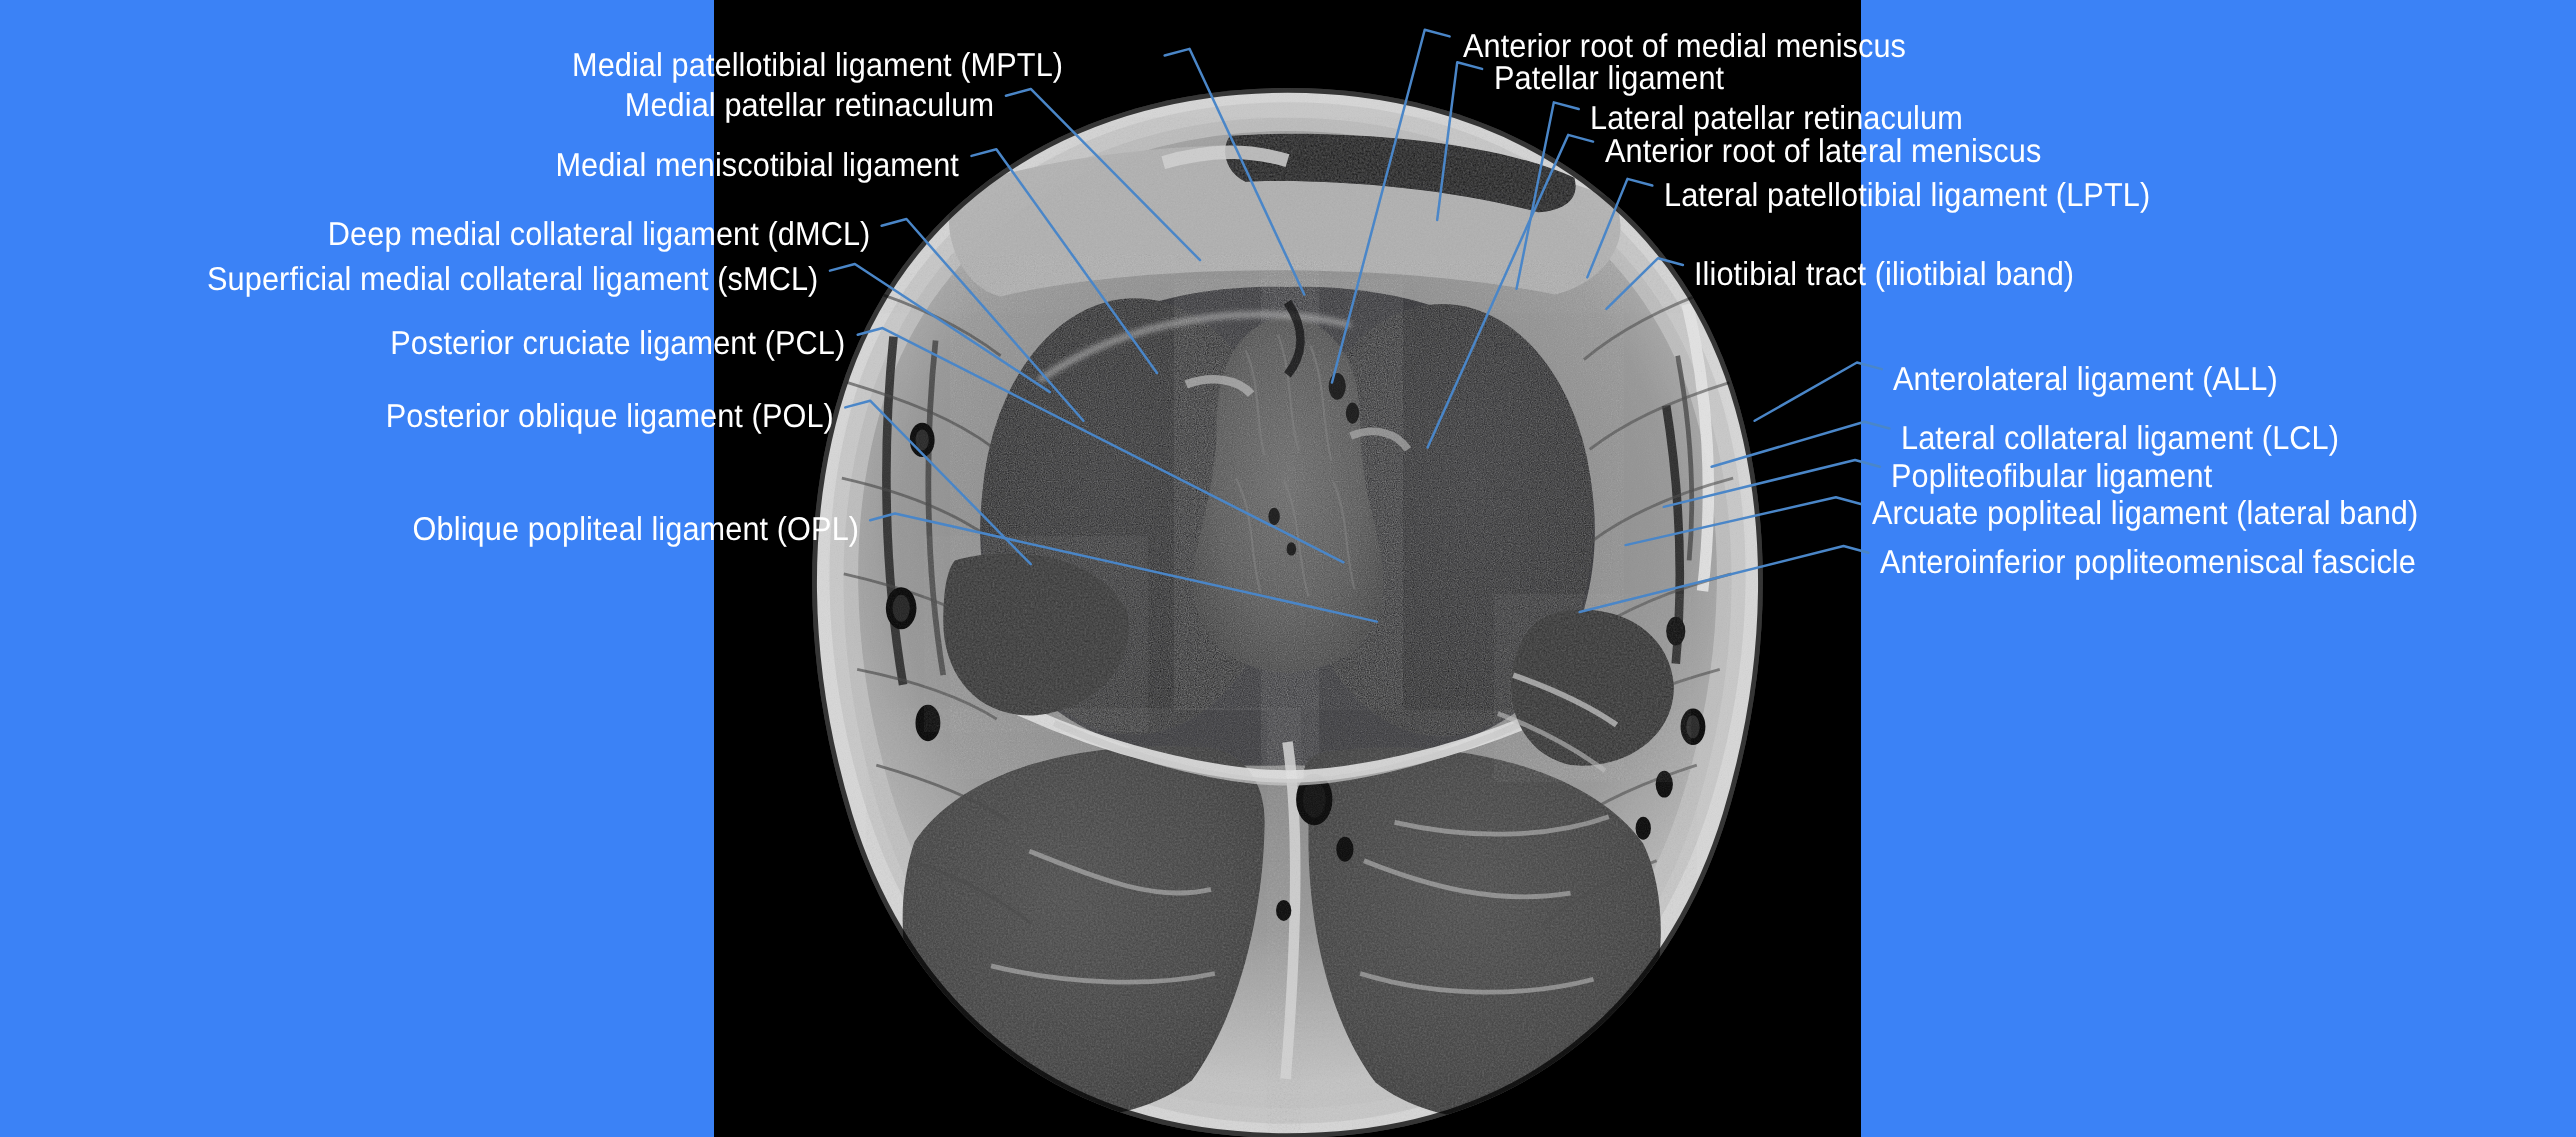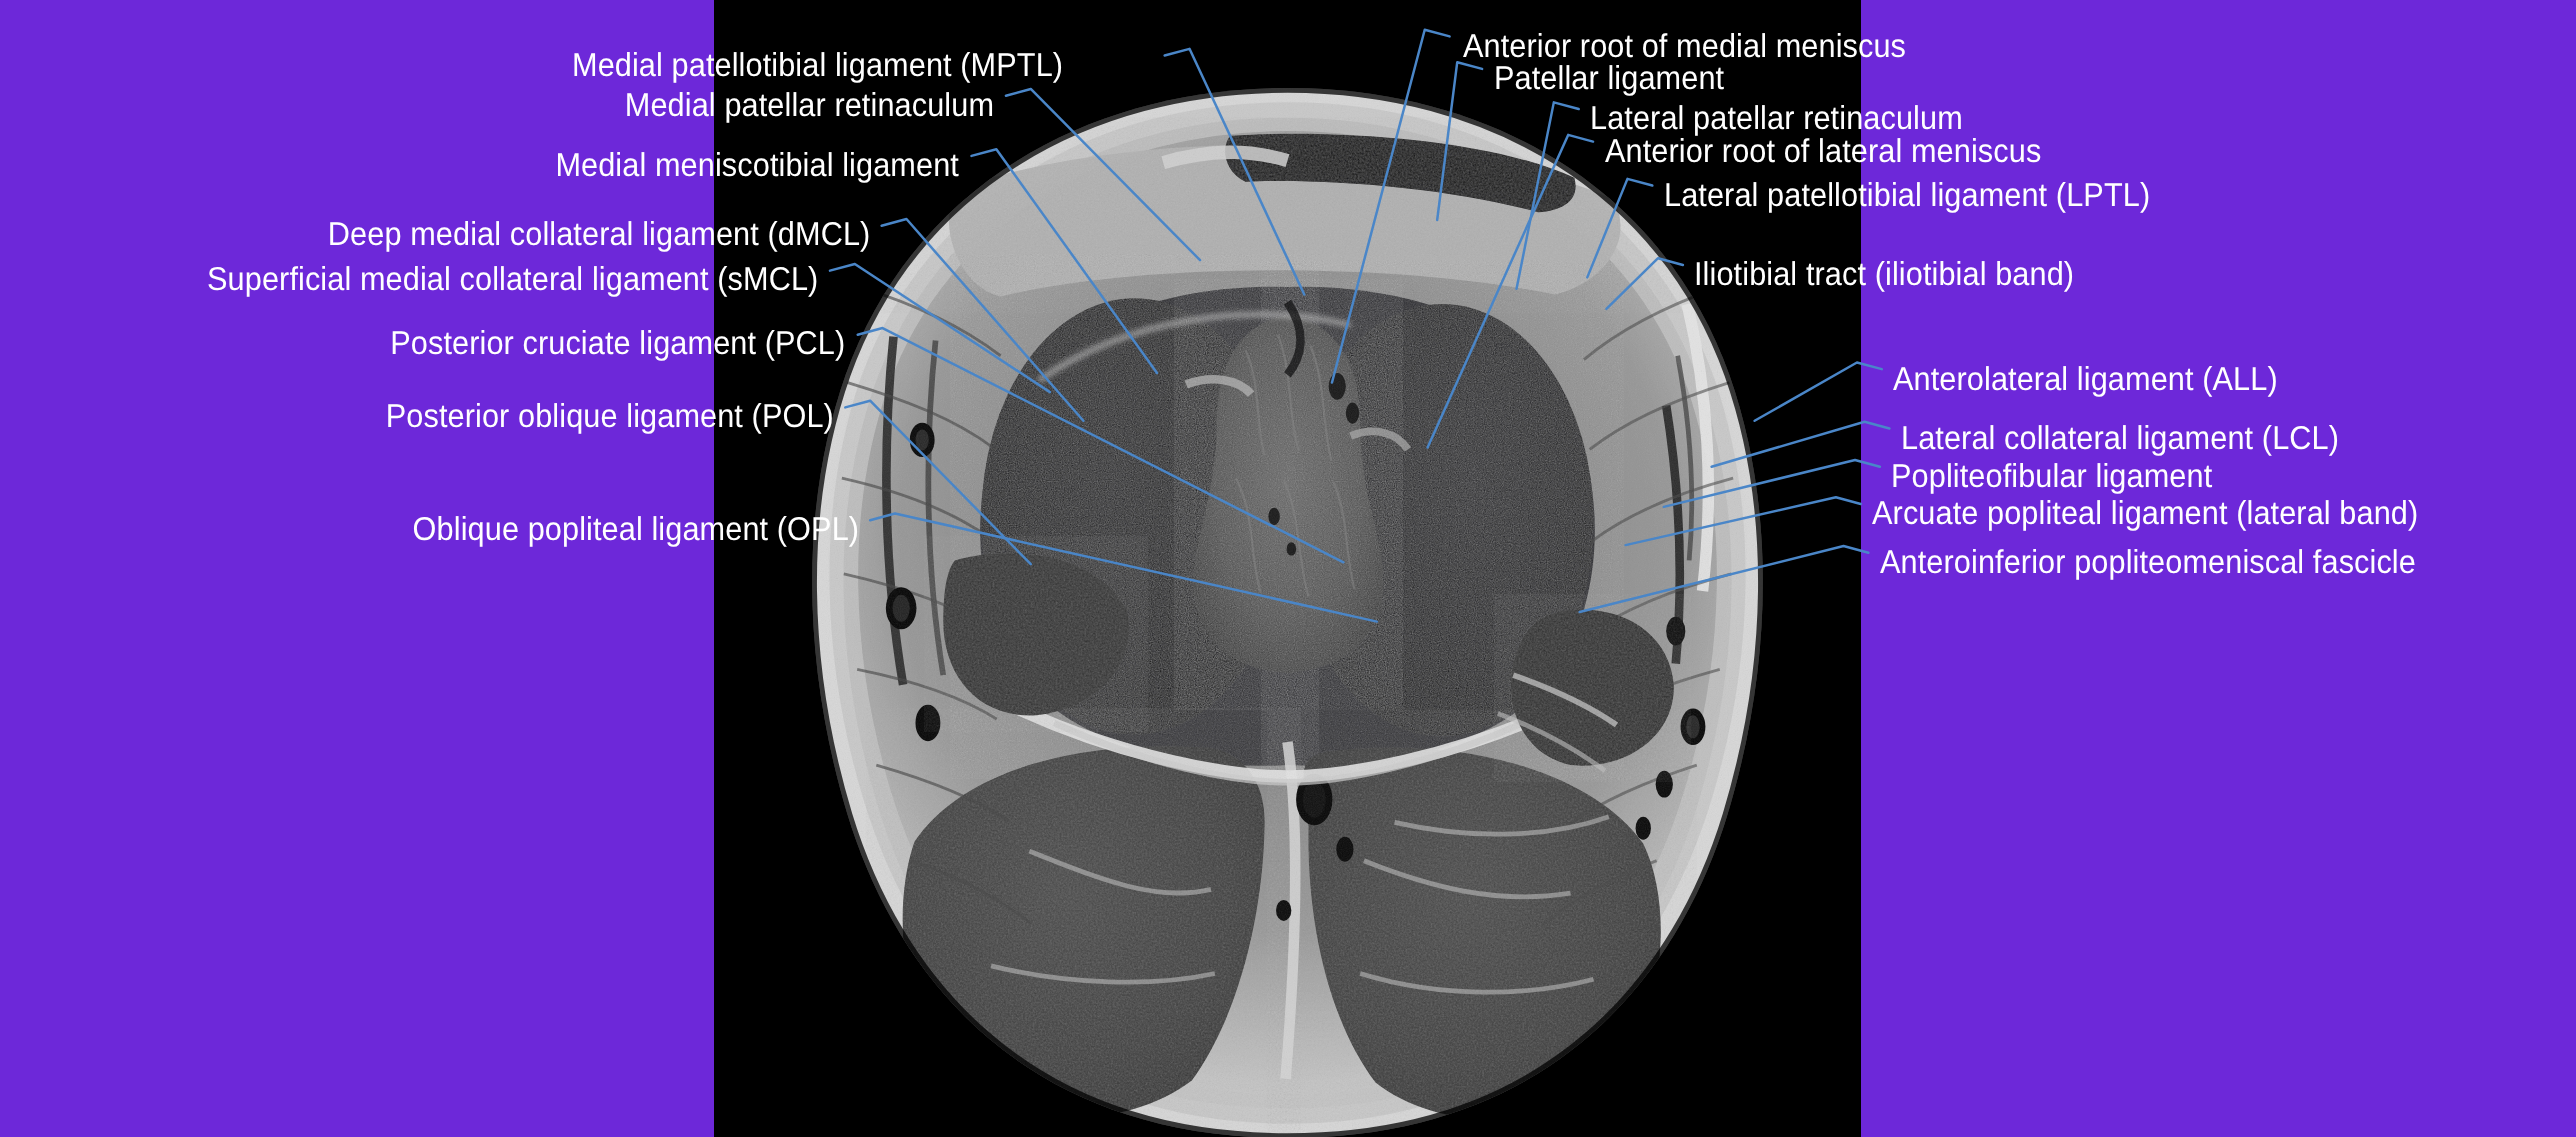--- a/index.html
+++ b/index.html
@@ -2,21 +2,21 @@
 <html><head>
 <meta charset="utf-8">
 <title>Axial Knee MRI — Ligament Anatomy</title>
 <style>
   html,body{margin:0;padding:0;background:#000;}
   body{
     width:2576px;height:1138px;overflow:hidden;position:relative;
     font-family:"Liberation Sans","DejaVu Sans",sans-serif;
     background:#000;
   }
-  #stage{position:absolute;inset:0;width:2576px;height:1138px;background:#6d28d9;}
+  #stage{position:absolute;inset:0;width:2576px;height:1138px;background:#3b82f6;}
 
   
   #mri-wrap{position:absolute;left:714px;top:0px;width:1147px;height:1138px;overflow:hidden;}
   #mri-svg{display:block;width:1147px;height:1138px;}
 
   
   #leaders{position:absolute;left:0;top:0;width:2576px;height:1138px;pointer-events:none;}
 
   
   .lbl{

